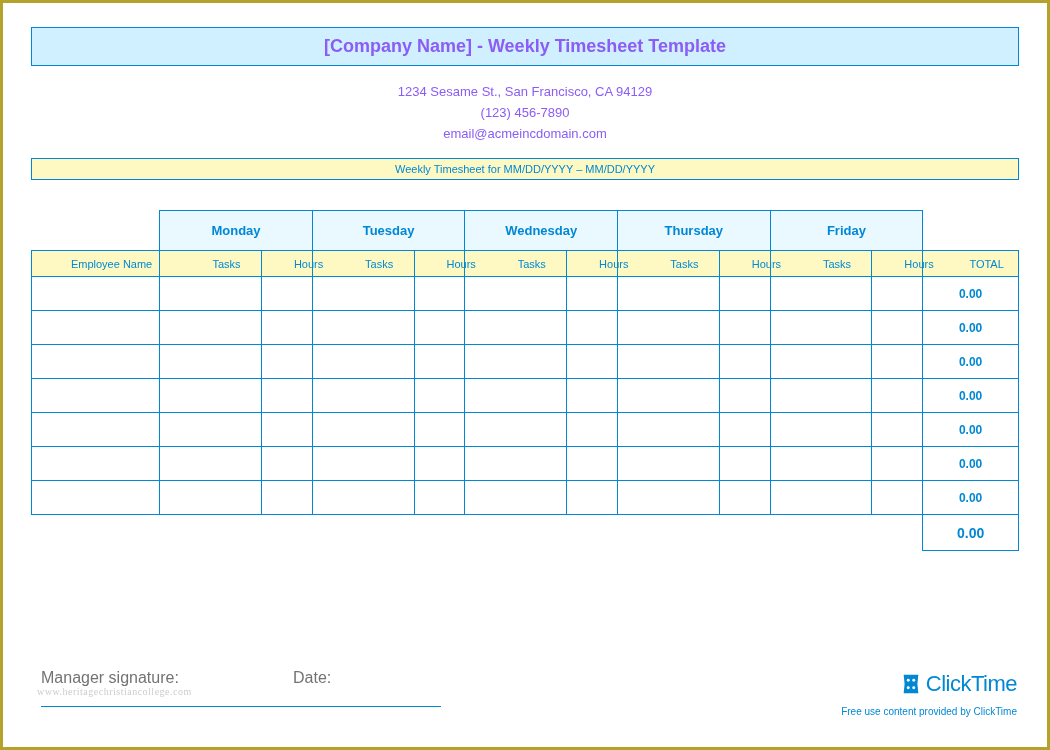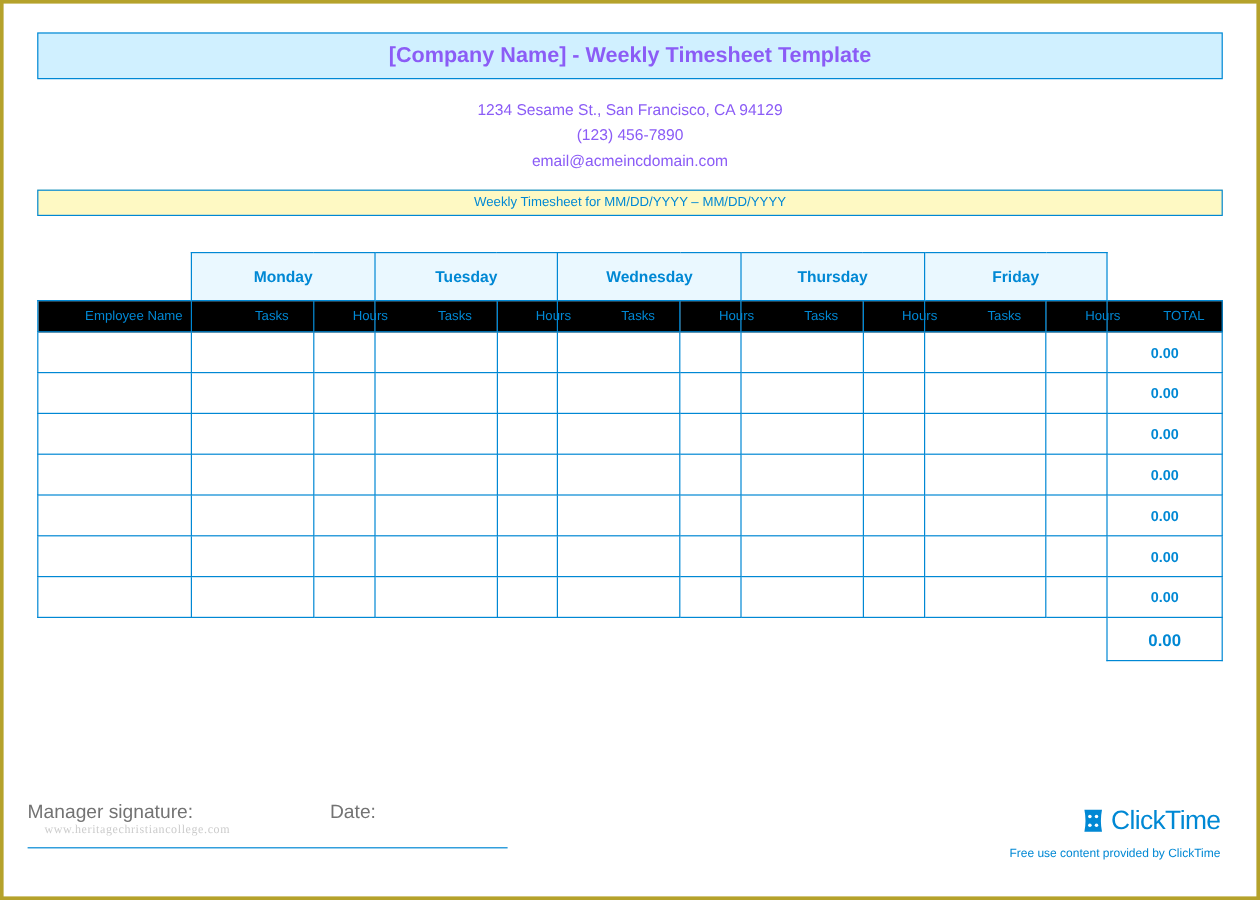--- a/index.html
+++ b/index.html
@@ -55,39 +55,39 @@
   col.total { width: 94px; }
   tr.day-row th {
     background: #eaf8ff;
     font-weight: bold;
     height: 40px;
     font-size: 13px;
   }
   tr.day-row th.blank-left  { border: none; background: transparent; }
   tr.day-row th.blank-right { border: none; background: transparent; }
   tr.sub-row th {
-    background: #000000;
+    background: #fef9c3;
     font-weight: normal;
     height: 26px;
     font-size: 11px;
     padding-left: 32px;
   }
   tr.sub-row th.strong { font-weight: normal; }
   tr.data-row td { height: 34px; }
   td.total-cell { font-weight: bold; font-size: 14px; }
   tr.grand-row td { border: none; }
   tr.grand-row td.grand {
     border: 1px solid #0088d4;
     height: 36px;
     font-weight: bold;
     font-size: 14px;
   }
   .sig-area {
     position: absolute;
-    left: 20px;
+    left: 38px;
     bottom: 40px;
     font-size: 16px;
     color: #737373;
   }
   .sig-area .line {
     display: inline-block;
     border-bottom: 1px solid #0088d4;
     width: 400px;
     height: 20px;
     vertical-align: bottom;

